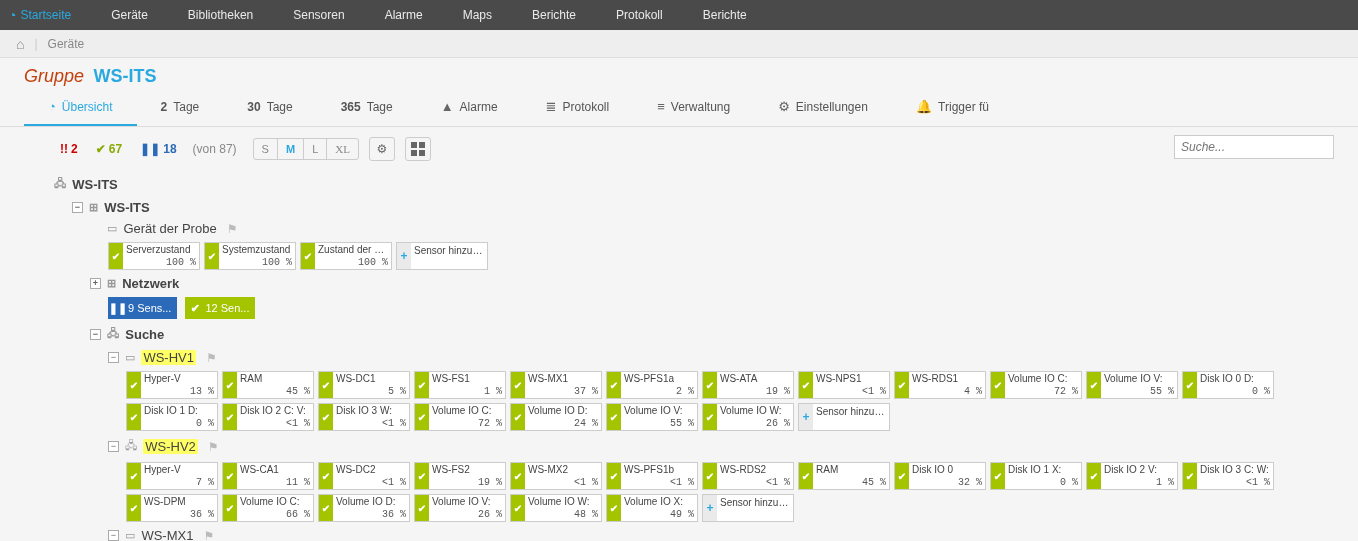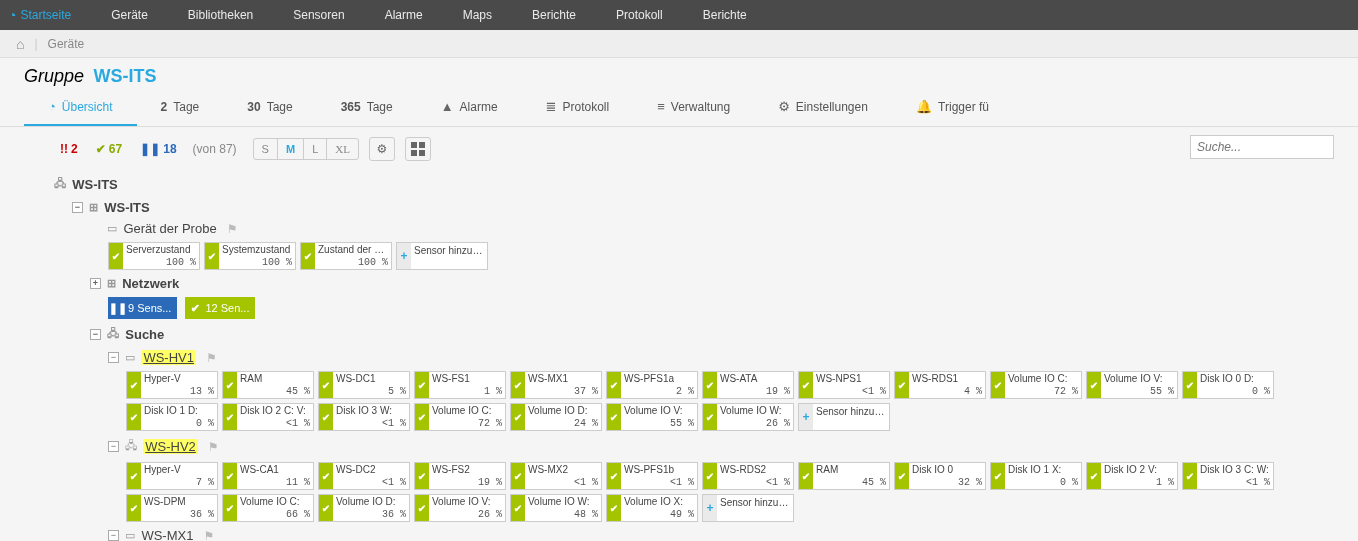--- a/index.html
+++ b/index.html
@@ -12,21 +12,21 @@
   .topnav-item { color: #eaeaea; padding: 0 20px; height: 30px; line-height: 30px; cursor: pointer; }
   
   
   .breadcrumb { background: #eeeeee; height: 28px; display: flex; align-items: center; padding: 0 8px; font-size: 12px; border-bottom: 1px solid #ddd; }
   .bc-home { color: #888; font-size: 14px; padding: 0 8px; }
   .bc-sep { color: #ccc; margin: 0 2px; }
   .bc-item { color: #888; padding: 0 8px; }
   
   
   .group-title-row { background: #f5f5f5; padding: 8px 24px 2px; }
-  .group-title-prefix { color: #000000; font-style: italic; font-size: 18px; font-weight: 300; margin-right: 6px; }
+  .group-title-prefix { color: #c2410c; font-style: italic; font-size: 18px; font-weight: 300; margin-right: 6px; }
   .group-title-name  { color: #2aa9e0; font-size: 18px; font-weight: 700; }
   
   
   .tabs { display: flex; align-items: flex-end; padding: 0 24px; background: #f5f5f5; border-bottom: 1px solid #ddd; }
   .tab { padding: 10px 24px; color: #555; cursor: pointer; display: flex; align-items: center; gap: 6px; border-bottom: 2px solid transparent; }
   .tab.active { color: #2aa9e0; border-bottom: 2px solid #2aa9e0; }
   .tab-ico { font-size: 13px; color: #666; }
   .tab.active .tab-ico { color: #2aa9e0; }
   .tab-num { font-weight: 700; }
   
@@ -37,32 +37,32 @@
   .count-badge.ok    { color: #89aa00; font-weight: 700; }
   .count-badge.pause { color: #2a6ab8; font-weight: 700; }
   .count-total { color: #888; margin-left: 4px; }
   .size-group { display: flex; border: 1px solid #ccc; border-radius: 3px; overflow: hidden; margin-left: 10px; }
   .size-btn { padding: 4px 8px; font-size: 11px; color: #888; cursor: pointer; border-right: 1px solid #ccc; }
   .size-btn:last-child { border-right: none; font-family: Liberation Serif, serif; }
   .size-btn.sel { color: #2aa9e0; font-weight: 700; }
   .icon-btn { border: 1px solid #ccc; border-radius: 3px; width: 26px; height: 24px; display: flex; align-items: center; justify-content: center; color: #666; cursor: pointer; margin-left: 4px; }
   .tiles-ico { display: grid; grid-template-columns: 6px 6px; grid-template-rows: 6px 6px; gap: 2px; }
   .tiles-ico span { background: #666; }
-  .search-input { position: absolute; right: 24px; top: 8px; width: 144px; height: 24px; padding: 2px 6px; border: 1px solid #ccc; font-style: italic; color: #999; font-size: 12px; }
+  .search-input { position: absolute; right: 24px; top: 8px; width: 160px; height: 24px; padding: 2px 6px; border: 1px solid #ccc; font-style: italic; color: #999; font-size: 12px; }
   
   
   .tree { padding: 2px 24px 20px 54px; }
   .tree-row { display: flex; align-items: center; gap: 6px; padding: 2px 0; font-size: 13px; color: #444; cursor: pointer; }
   .tree-row.bold { font-weight: 700; }
   .tree-toggle { width: 11px; height: 11px; border: 1px solid #aaa; display: flex; align-items: center; justify-content: center; font-size: 9px; line-height: 9px; color: #666; cursor: pointer; background: #fff; }
   .tree-spacer { width: 11px; height: 11px; }
   .tree-ico { color: #999; font-size: 11px; }
   .tree-children { padding-left: 18px; margin-top: 2px; }
   
-  .highlight { background: #ffff66; padding: 0 2px; text-decoration: underline; }
+  .highlight { background: #ffff66; padding: 0 2px; }
   .flag-ico { color: #bbb; font-size: 12px; margin-left: 4px; }
   
   
   .sensor-row { display: flex; flex-wrap: wrap; gap: 4px; margin: 4px 0 4px 18px; }
   .sensor { display: flex; align-items: center; width: 92px; height: 28px; border: 1px solid #ccc; background: #fff; position: relative; font-size: 10px; cursor: pointer; }
   .sensor-strip { width: 14px; height: 100%; display: flex; align-items: center; justify-content: center; }
   .sensor-strip.ok    { background: #a5c400; }
   .sensor-strip.add   { background: #eaeaea; }
   .sensor-check { color: #fff; font-size: 10px; font-weight: 700; }
   .sensor-plus  { color: #2aa9e0; font-size: 12px; font-weight: 700; }

